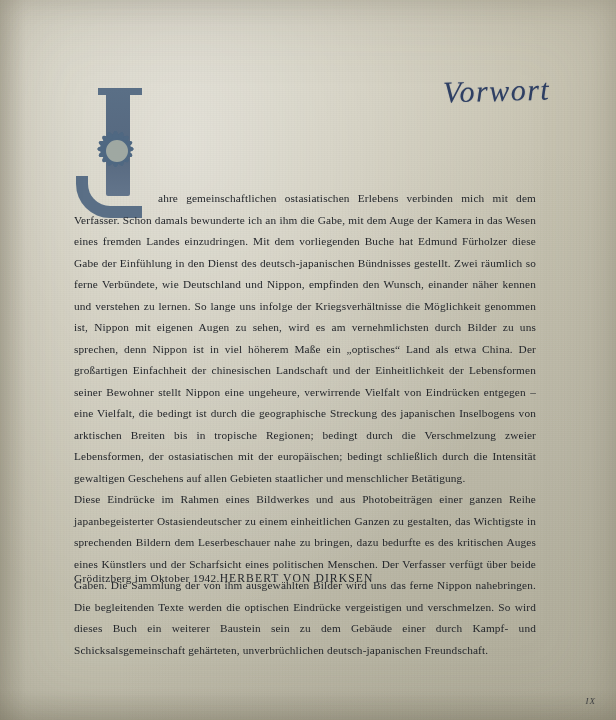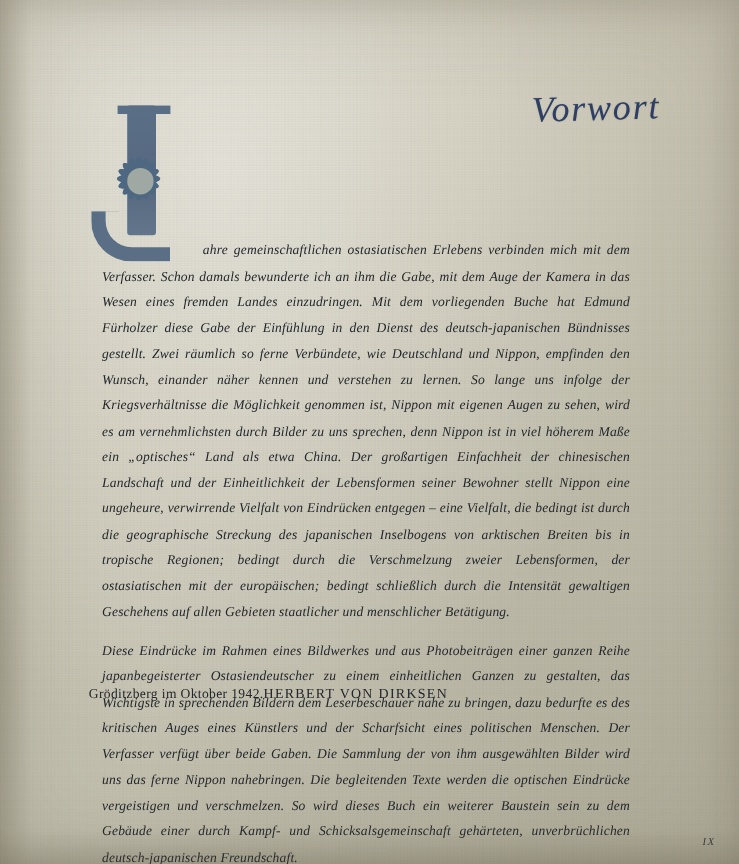--- a/index.html
+++ b/index.html
@@ -127,22 +127,21 @@
     left: 74px;
     top: 188px;
     width: 462px;
     color: #23262b;
     font-size: 11.3px;
     line-height: 21.5px;
     text-align: justify;
     letter-spacing: 0.15px;
   }
   .body-text p {
-    margin: 11px;
-    font-style: italic;
+    margin: 0;
   }
   .body-text p.first {
     text-indent: 84px;
   }
   .body-text p + p {
     margin-top: 0px;
   }
 
   
   .sig-row {

